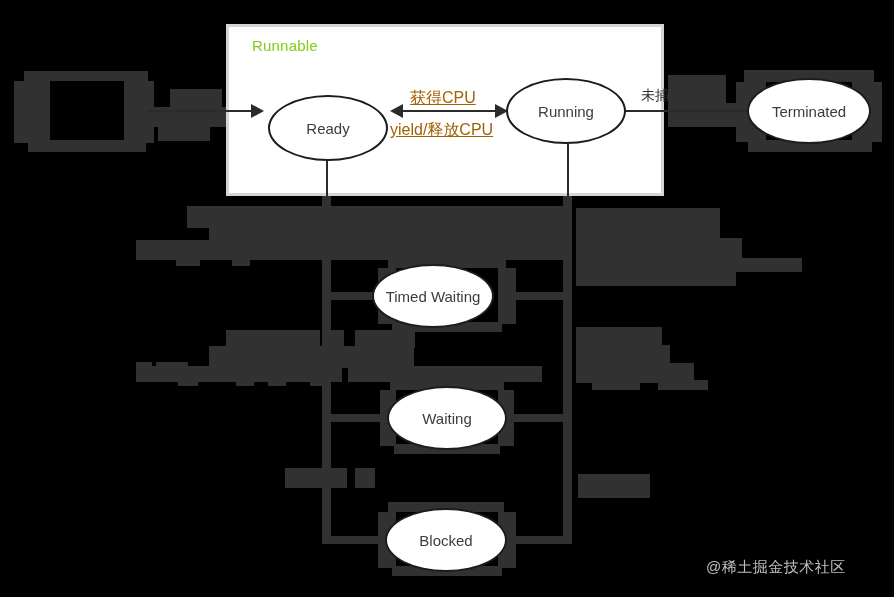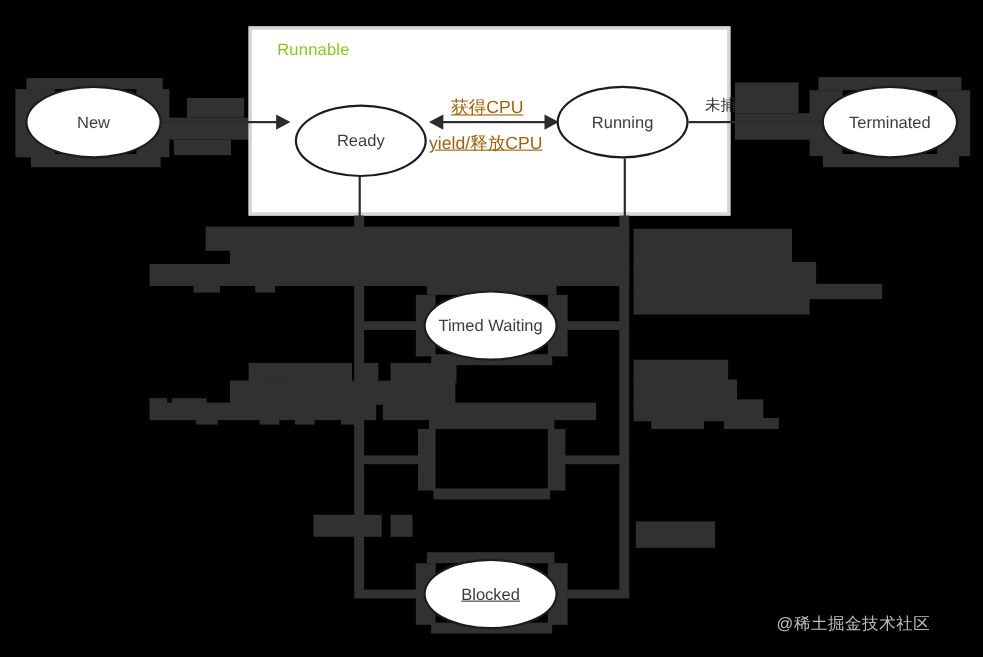--- a/index.html
+++ b/index.html
@@ -46,23 +46,23 @@
     justify-content: center;
     color: #3c3c3c;
     font-size: 15px;
     white-space: nowrap;
     box-sizing: border-box;
   }
   #node-new        { left: 23px;  top: 78px;  width: 124px; height: 66px; }
   #node-ready      { left: 268px; top: 95px;  width: 120px; height: 66px; }
   #node-running    { left: 506px; top: 78px;  width: 120px; height: 66px; }
   #node-terminated { left: 747px; top: 78px;  width: 124px; height: 66px; }
-  #node-timed      { left: 385px; top: 264px; width: 122px; height: 64px; }
+  #node-timed      { left: 372px; top: 264px; width: 122px; height: 64px; }
   #node-waiting    { left: 387px; top: 386px; width: 120px; height: 64px; }
-  #node-blocked    { left: 385px; top: 508px; width: 122px; height: 64px; text-decoration: underline; }
+  #node-blocked    { left: 385px; top: 508px; width: 122px; height: 64px; }
 
   
   .line-h {
     position: absolute;
     height: 2px;
     background: #2b2b2b;
   }
   .line-v {
     position: absolute;
     width: 2px;
@@ -228,22 +228,22 @@
   <div class="redact" style="left:390px; top:380px; width:114px; height:10px;"></div>
   <div class="redact" style="left:380px; top:390px; width:16px;  height:56px;"></div>
   <div class="redact" style="left:498px; top:390px; width:16px;  height:56px;"></div>
   <div class="redact" style="left:394px; top:444px; width:106px; height:10px;"></div>
 
   <div class="redact" style="left:388px; top:502px; width:116px; height:10px;"></div>
   <div class="redact" style="left:378px; top:512px; width:18px;  height:56px;"></div>
   <div class="redact" style="left:498px; top:512px; width:18px;  height:56px;"></div>
   <div class="redact" style="left:392px; top:566px; width:110px; height:10px;"></div>
 
-  <div class="node" id="node-new">New</div>
   <div class="node" id="node-ready">Ready</div>
   <div class="node" id="node-terminated">Terminated</div>
   <div class="node" id="node-running">Running</div>
   <div class="node" id="node-timed">Timed Waiting</div>
+  <div class="node" id="node-waiting">Waiting</div>
   <div class="node" id="node-blocked">Blocked</div>
 
   <div class="watermark">@稀土掘金技术社区</div>
 
 </div>
 
 </body></html>

